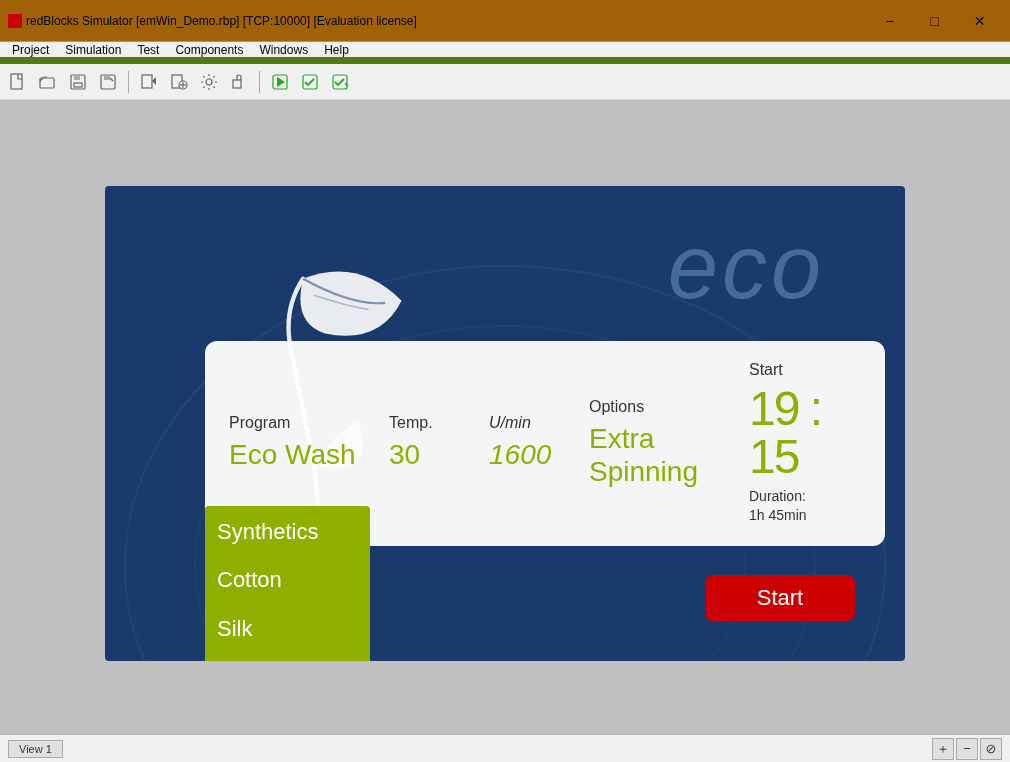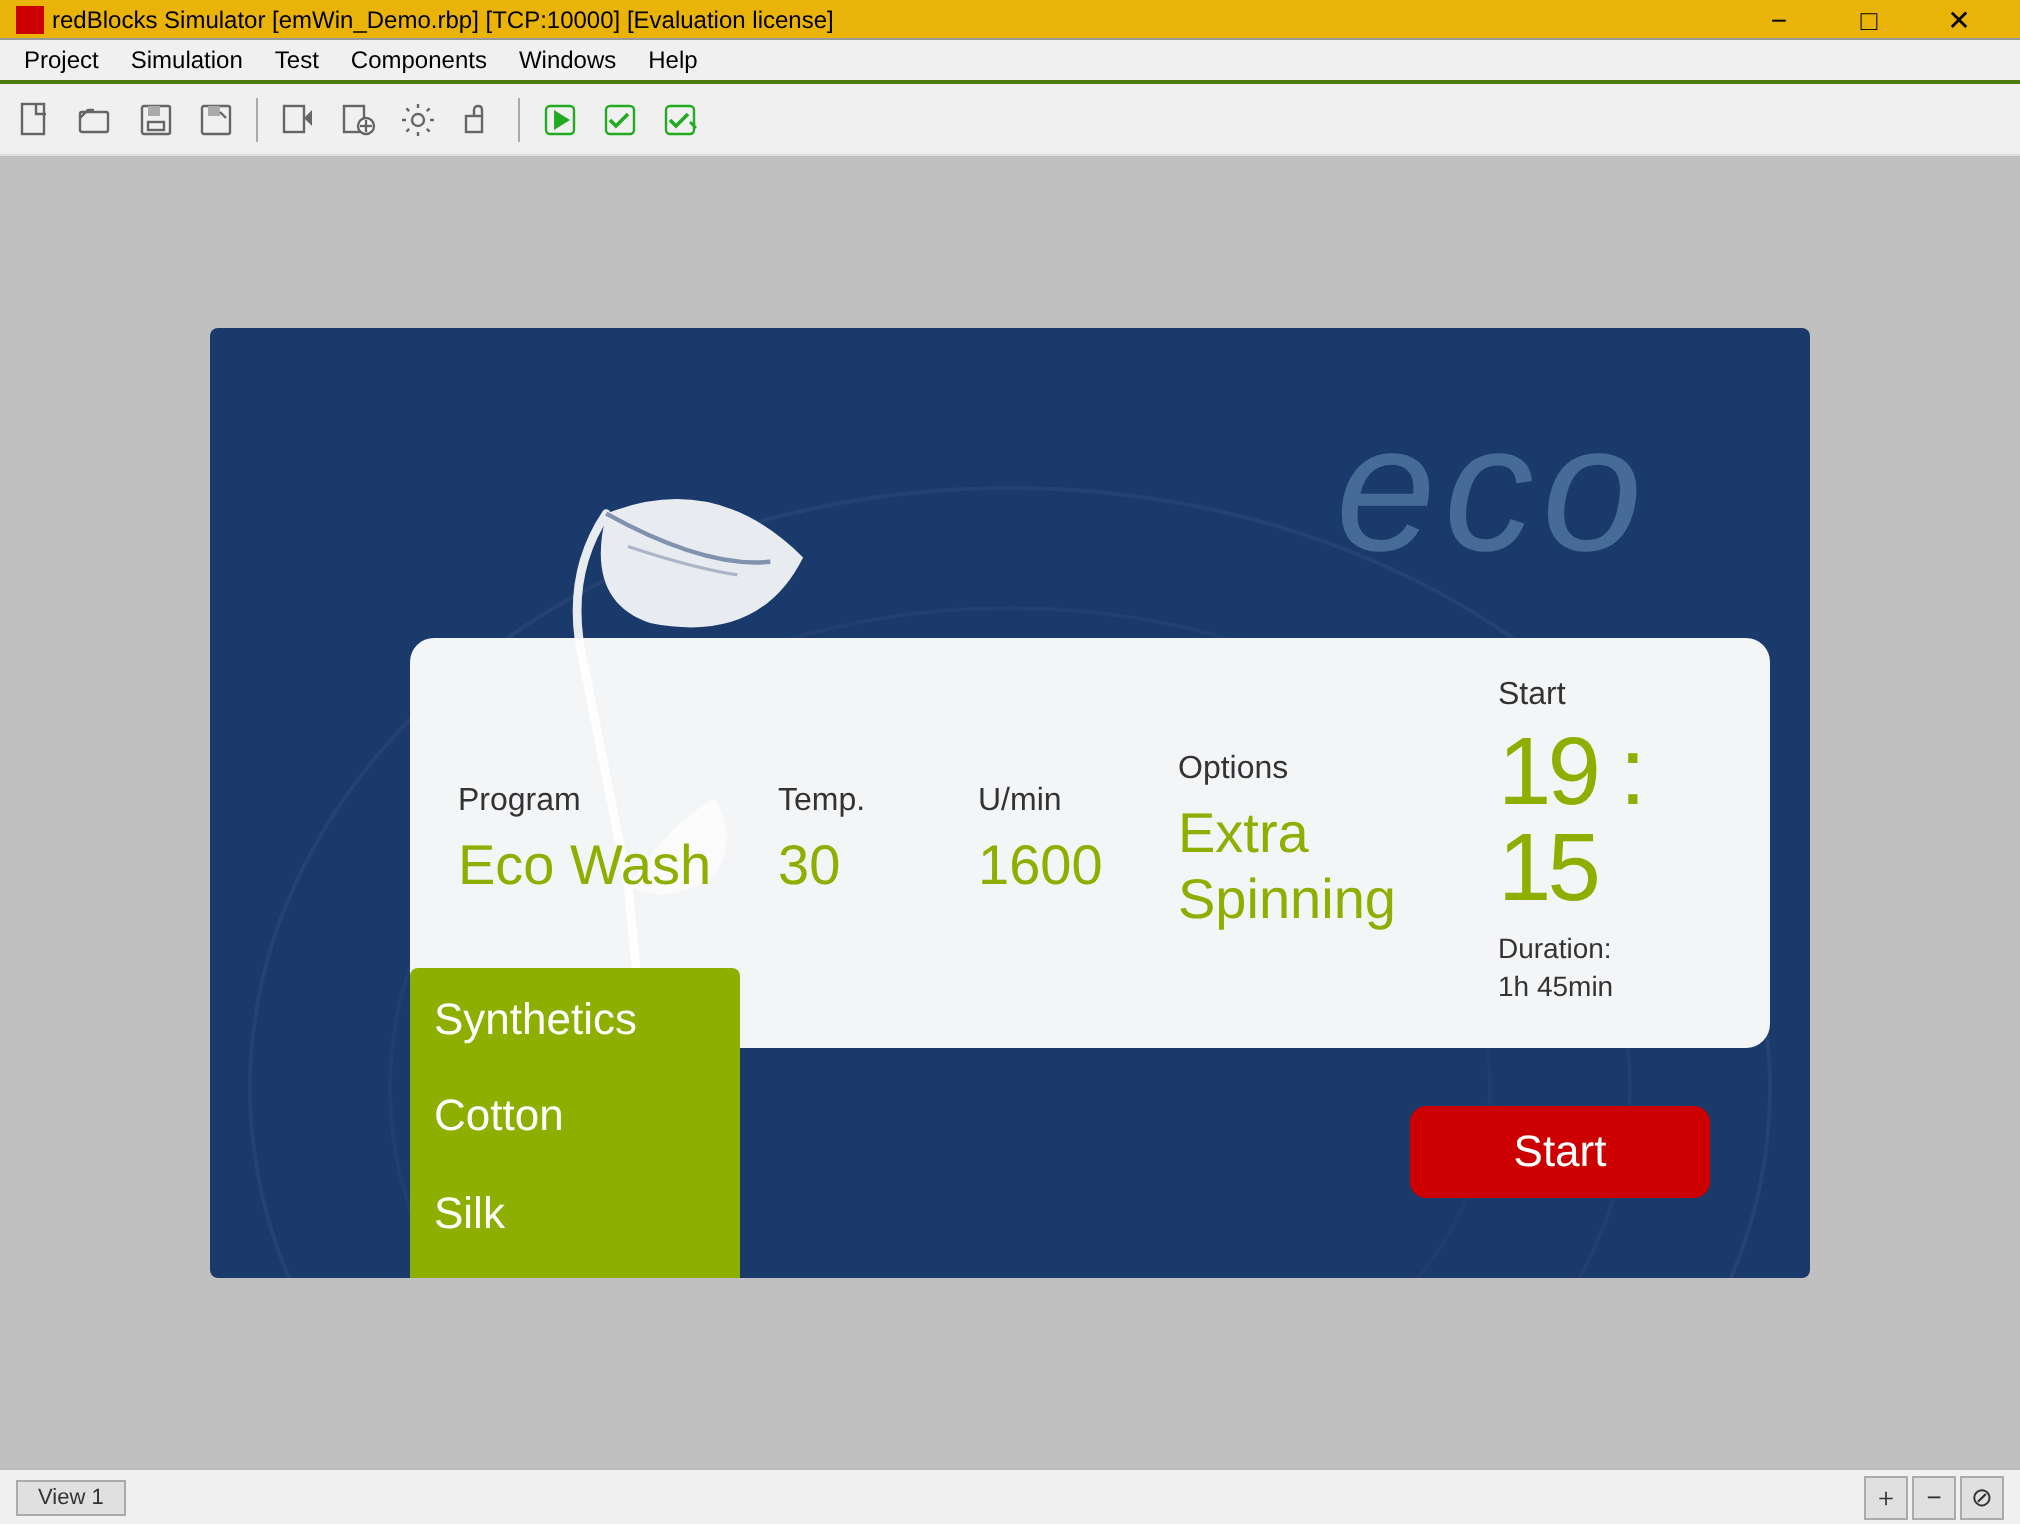--- a/index.html
+++ b/index.html
@@ -1,21 +1,21 @@
 <!DOCTYPE html>
 <html><head>
   <meta charset="utf-8">
   <style>
     * { margin: 0; padding: 0; box-sizing: border-box; }
     body { width: 1010px; height: 762px; background: #c0c0c0; font-family: 'Segoe UI', Arial, sans-serif; overflow: hidden; }
 
     
     #titlebar {
-      background: #eab308;
-      height: 20px;
+      background: #a16207;
+      height: 42px;
       display: flex;
       align-items: center;
       padding: 0 8px;
       border-bottom: 1px solid #999;
       font-size: 12px;
       user-select: none;
       justify-content: space-between;
     }
     #titlebar .title { flex: 1; font-size: 12px; color: #000; }
     #titlebar .win-buttons { display: flex; gap: 0; }
@@ -25,21 +25,21 @@
       cursor: pointer; font-size: 14px; color: #000;
     }
 
     
     #menubar {
       background: #f0f0f0;
       height: 22px;
       display: flex;
       align-items: center;
       padding: 0 4px;
-      border-bottom: 2px solid #4d7c0f;
+      border-bottom: 7px solid #4d7c0f;
       font-size: 12px;
     }
     #menubar .menu-item {
       padding: 2px 8px;
       cursor: pointer;
       color: #000;
     }
 
     
     #toolbar {
@@ -133,21 +133,21 @@
     }
 
     .card-col {
       display: flex;
       flex-direction: column;
       gap: 6px;
     }
 
     .card-col.program { width: 160px; }
     .card-col.temp { width: 100px; }
-    .card-col.umin { width: 100px; }
+    .card-col.umin { width: 100px; font-style: italic; }
     .card-col.options { width: 160px; }
     .card-col.start-col { flex: 1; }
 
     .col-label {
       font-size: 16px;
       color: #333;
       font-weight: 400;
     }
 
     .col-value {

